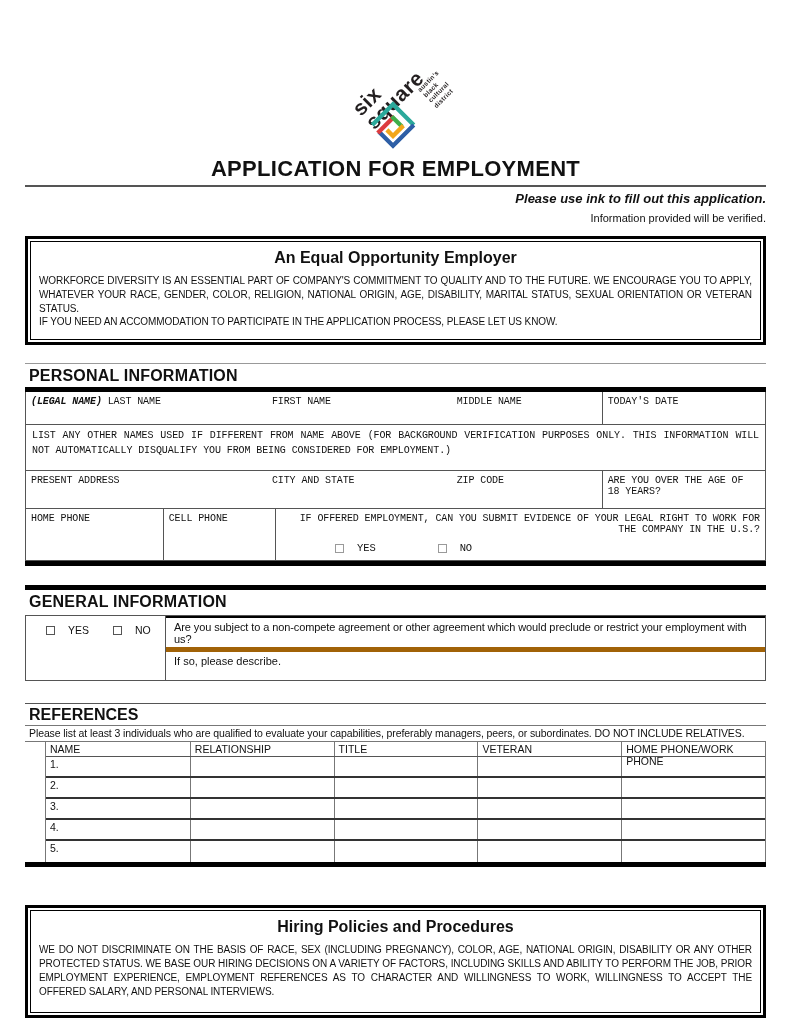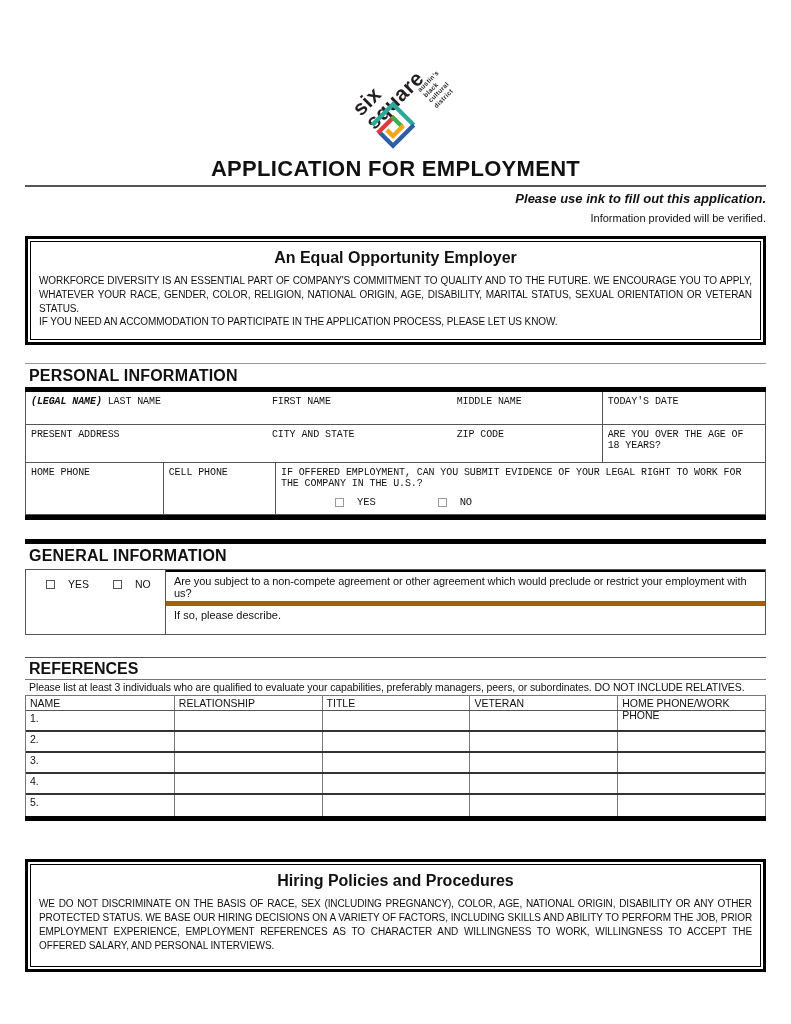--- a/index.html
+++ b/index.html
@@ -43,41 +43,41 @@
   .ptable { border-left: 1px solid #555; border-right: 1px solid #555; }
   .prow { display: flex; border-bottom: 1px solid #555; font-family: Liberation Mono, monospace; }
   .pcell { font-size: 10px; padding: 4px 5px; letter-spacing: -0.1px; }
   .bl { border-left: 1px solid #555; }
   .r1 { height: 33px; }
   .r3 { height: 38px; }
   .r4 { height: 52px; }
   .w1 { width: 32.6%; } .w2 { width: 25%; } .w3 { width: 20.3%; } .w4 { width: 22.1%; }
   .bi { font-weight: bold; font-style: italic; }
   .r2p { font-size: 10px; line-height: 1.45; text-align: justify; padding: 4px 6px 12px; letter-spacing: -0.1px; }
-  .c-hp { width: 18.5%; } .c-cp { width: 15.2%; } .c-lr { width: 66.3%; }
+  .c-hp { width: 18.5%; } .c-cp { width: 15.2%; } .c-lr { width: 66.3%; text-align: right; }
   .cbrow { display: flex; align-items: center; margin-top: 7px; padding-left: 54px; font-size: 10.5px; }
   .cb { display: inline-block; width: 9px; height: 9px; border: 1px solid #9a9a9a; background: #fff; margin-right: 13px; }
   .cb.dark { border-color: #555; }
   .gap-yn { width: 62px; }
 
   
   .sec-general { margin-top: 19px; }
   .sec-title { font-size: 16px; font-weight: bold; padding: 3px 4px 4px; letter-spacing: 0.2px; }
   .gbox { display: flex; border: 1px solid #555; height: 66px; }
   .gleft { width: 140px; border-right: 1px solid #555; padding: 5px 0 0 20px; display: flex; align-items: flex-start; font-size: 10.5px; }
   .gleft .cbitem { display: flex; align-items: center; margin-top: 3px; }
   .gright { flex: 1; border-top: 2px solid #000; }
   .gq { font-size: 11px; padding: 3px 8px 2px; border-bottom: 5px solid #a16207; letter-spacing: -0.1px; }
   .gf { font-size: 11px; padding: 3px 8px; }
   .gcont { height: 23px; border: 1px solid #555; border-top: 0; border-bottom: 1px solid #555; margin-top: 0; border-left: 0; border-right: 0; }
 
   
   .ref-title { font-size: 16px; font-weight: bold; padding: 2px 4px 1px; }
   .ref-note { font-size: 10.5px; padding: 1px 4px 2px; border-top: 1px solid #777; border-bottom: 1px solid #777; letter-spacing: -0.1px; }
-  .rtable { border-left: 1px solid #777; border-right: 1px solid #777; }
+  .rtable { border-left: 1px solid #777; border-right: 1px solid #777; margin-left: 20px; }
   .rrow { display: flex; }
   .rrow.head { height: 15px; border-bottom: 1px solid #555; }
   .rrow.body { height: 21px; border-bottom: 2px solid #333; }
   .rrow.body:last-of-type { border-bottom: 0; }
   .rcell { width: 20%; font-size: 10.5px; padding: 1px 4px; }
   .rcell + .rcell { border-left: 1px solid #777; }
 
   
   .hiring { margin-top: 38px; }
   .hiring .dbox-inner { padding-bottom: 14px; }
@@ -128,20 +128,23 @@
       <div class="thickbar"></div>
       <div class="ptable">
         <div class="prow r1">
           <div class="pcell w1">
             <span class="bi">(LEGAL NAME)</span>
             <span>LAST NAME</span>
           </div>
           <div class="pcell w2">FIRST NAME</div>
           <div class="pcell w3">MIDDLE NAME</div>
           <div class="pcell w4 bl">TODAY'S DATE</div>
+        </div>
+        <div class="prow">
+          <p class="r2p">LIST ANY OTHER NAMES USED IF DIFFERENT FROM NAME ABOVE (FOR BACKGROUND VERIFICATION PURPOSES ONLY.  THIS INFORMATION WILL NOT AUTOMATICALLY DISQUALIFY YOU FROM BEING CONSIDERED FOR EMPLOYMENT.)</p>
         </div>
         <div class="prow r3">
           <div class="pcell w1">PRESENT ADDRESS</div>
           <div class="pcell w2">CITY AND STATE</div>
           <div class="pcell w3">ZIP CODE</div>
           <div class="pcell w4 bl">ARE YOU OVER THE AGE OF 18 YEARS?</div>
         </div>
         <div class="prow r4">
           <div class="pcell c-hp">HOME PHONE</div>
           <div class="pcell c-cp bl">CELL PHONE</div>

